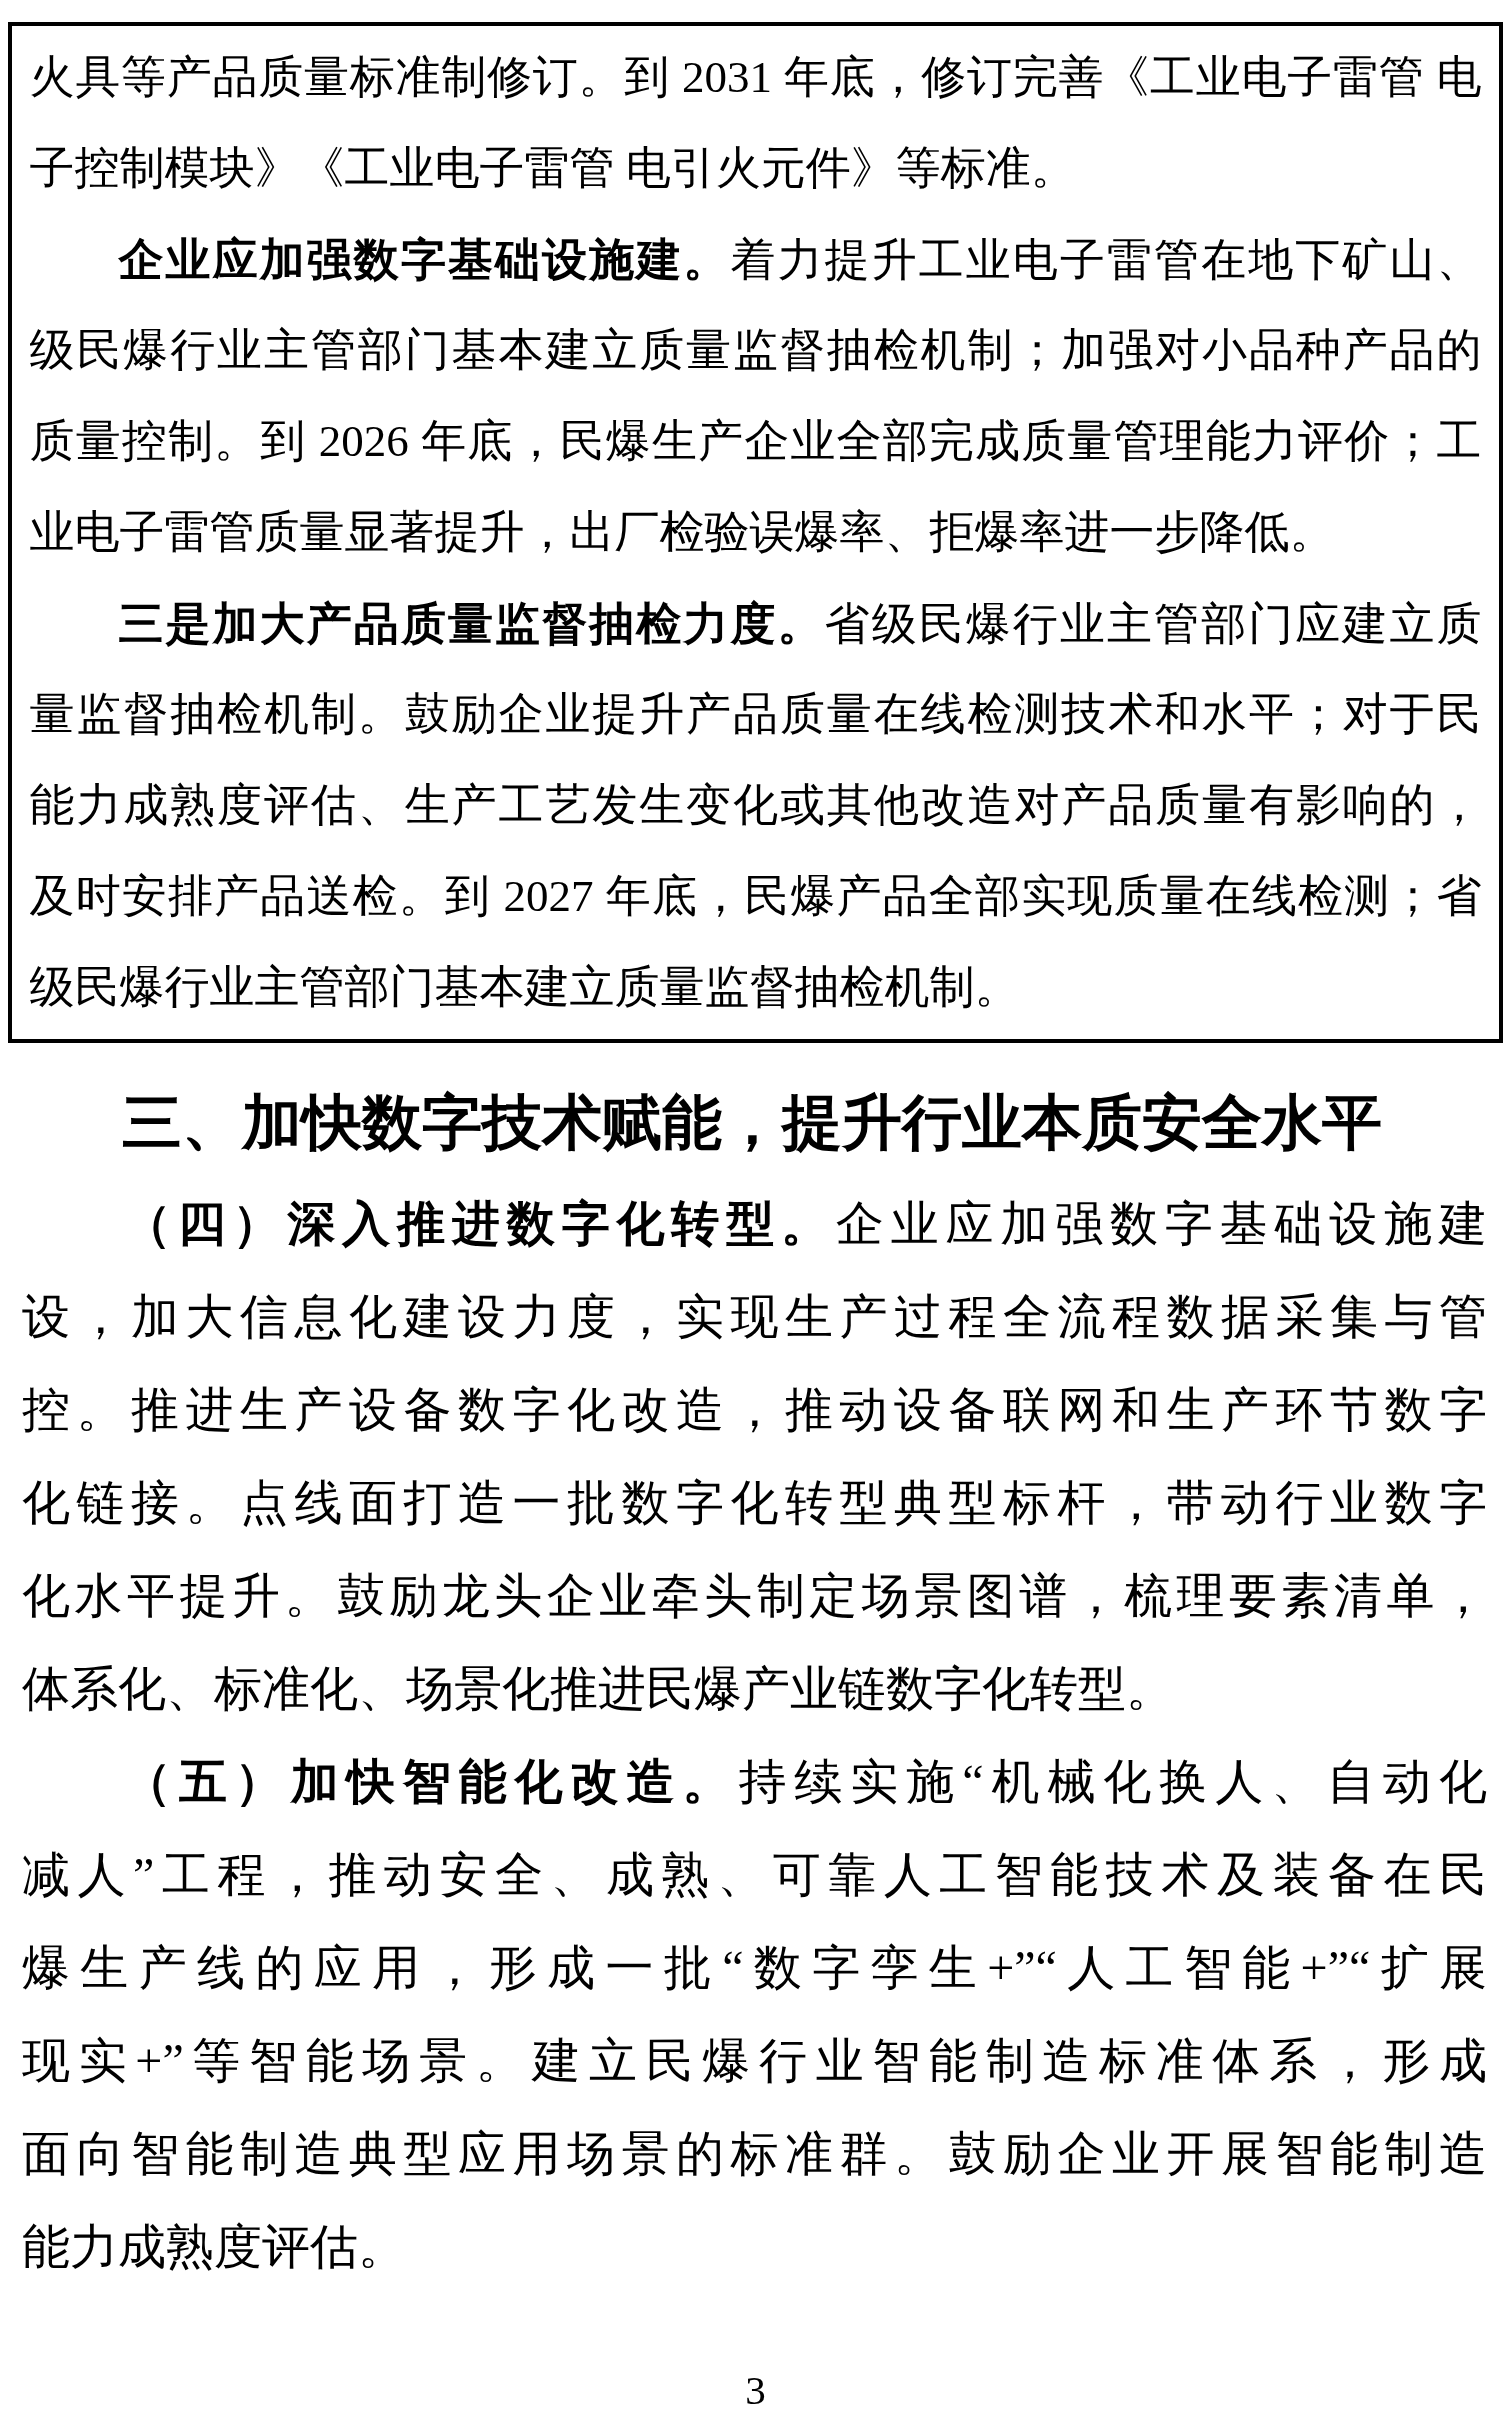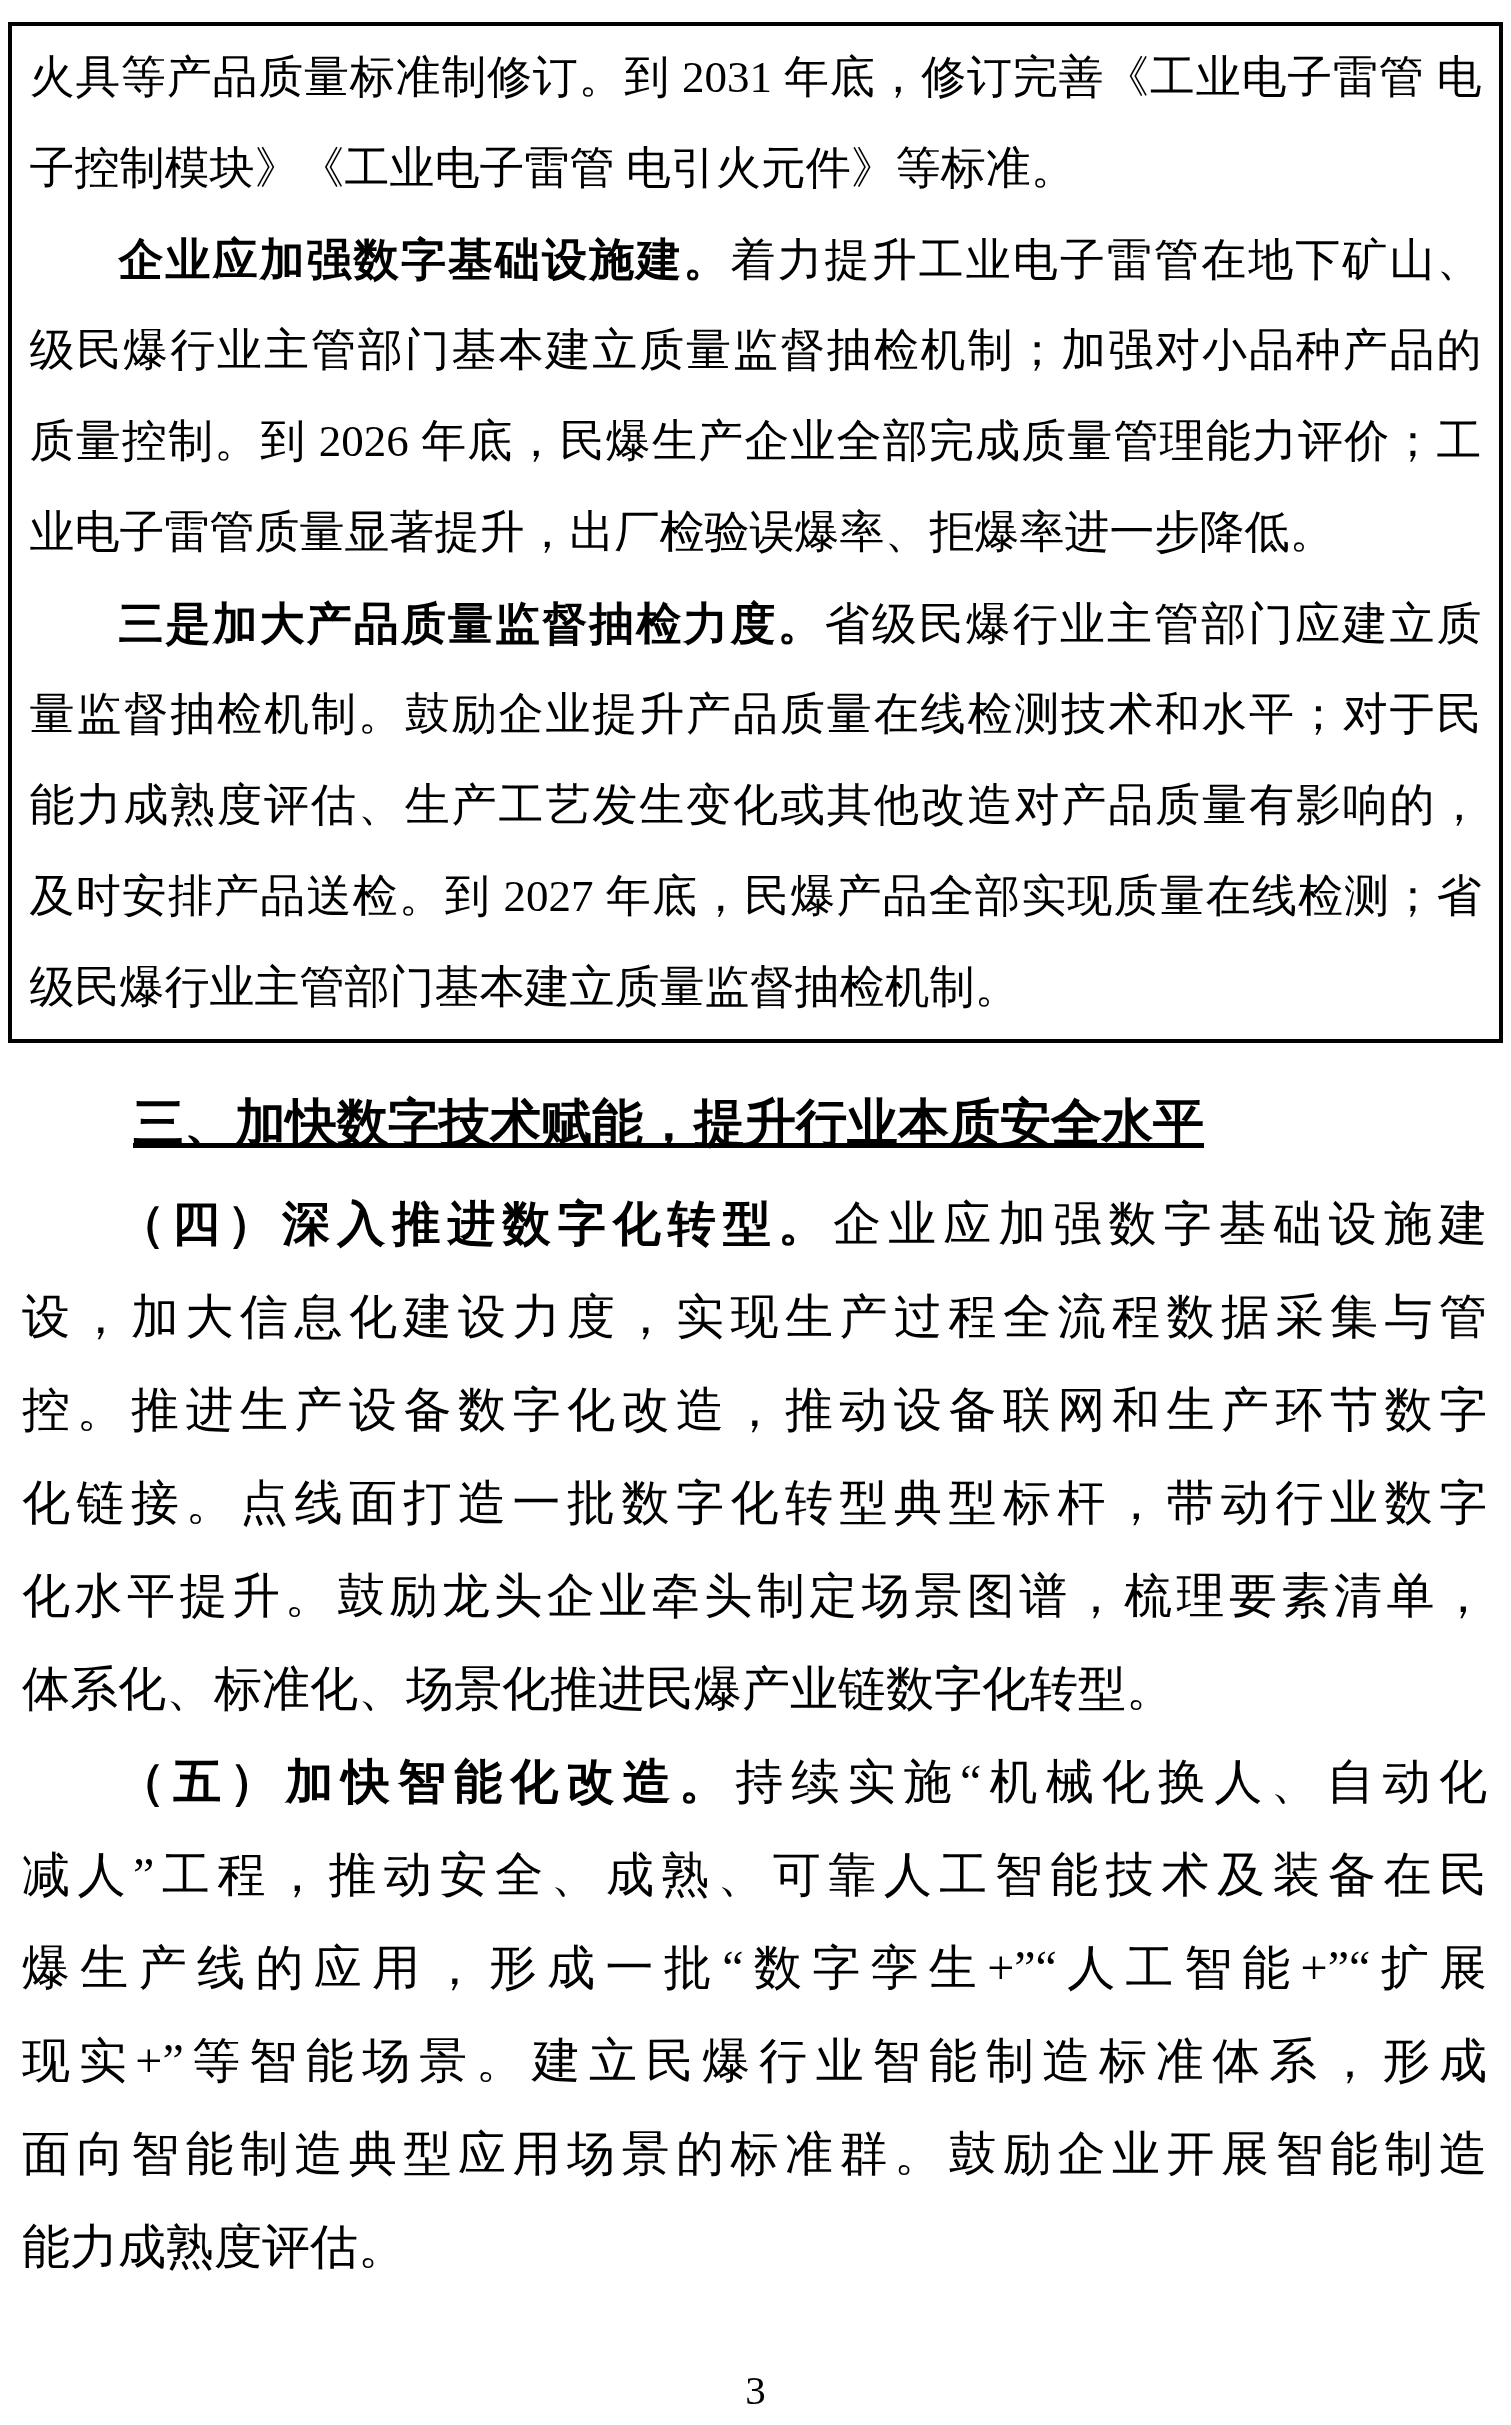--- a/index.html
+++ b/index.html
@@ -31,44 +31,43 @@
   
   .j::after{content:"";display:inline-block;width:100%;height:0;}
   .indent2{text-indent:89px;}
   .lead{
     font-weight:bold;
     font-family:"Liberation Sans","DejaVu Sans",sans-serif;
   }
   
   .heading{
     position:absolute;
-    left:22px;right:24px;top:1072px;
+    left:11px;right:24px;top:1072px;
     height:102px;line-height:102px;
-    font-size:51px;
+    font-size:60px;
     font-weight:bold;
     font-family:"Liberation Sans","DejaVu Sans",sans-serif;
     text-indent:111px;
     white-space:nowrap;
-    text-decoration:underline;
   }
   
   .kaiblock{
     position:absolute;
     left:22px;right:24px;
     top:1177px;
   }
   .kline{
     height:93px;
     line-height:93px;
     font-size:48px;
     text-align:justify;
     overflow:hidden;
   }
   .kindent{text-indent:95px;}
-  .klead{font-weight:bold;}
+  .klead{font-weight:bold;margin-left:6px;}
   
   .pagenum{
     position:absolute;
     left:0;right:0;
     top:2366px;
     text-align:center;
     font-size:41px;
     line-height:48px;
   }
 </style>

